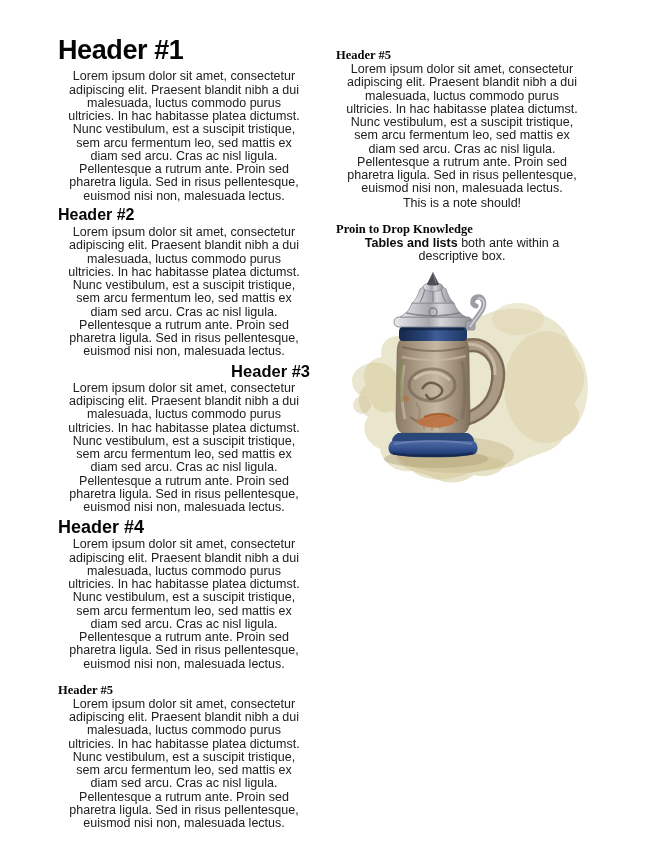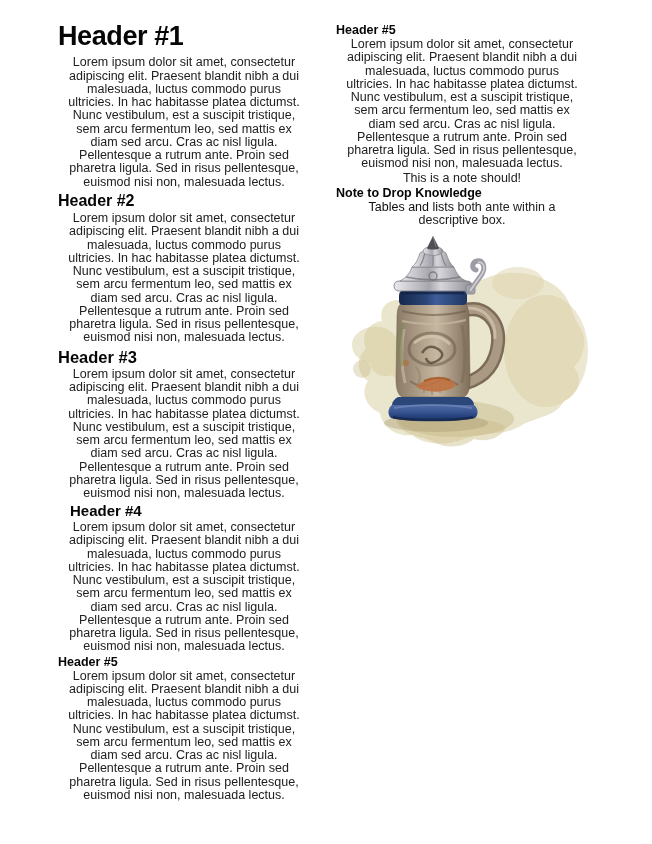--- a/index.html
+++ b/index.html
@@ -4,35 +4,35 @@
 <title>Document Page</title>
 <style>
   * { box-sizing: border-box; }
   html, body { margin: 0; padding: 0; }
   body {
     width: 652px; height: 844px;
     background: #ffffff;
     font-family: "Liberation Sans", "DejaVu Sans", sans-serif;
     overflow: hidden;
   }
-  .page { display: flex; gap: 26px; padding: 22px 0 0 58px; }
+  .page { display: flex; gap: 26px; padding: 36px 0 0 58px; }
   .col { width: 252px; flex: 0 0 252px; }
   h1, h2, h3, h4, .h5 {
     color: #060606; font-weight: 700; font-family: inherit;
   }
   h1 { font-size: 27px; line-height: 1.05; margin: 0 0 6px 0; letter-spacing: -0.4px; }
   h2 { font-size: 16px;  line-height: 1.08; margin: 3px 0 3px 0; }
-  h3 { font-size: 16.5px; line-height: 1.1; margin: 3px 0 2px 0; }
-  h4 { font-size: 15px; line-height: 1.12; margin: 3px 0 1px 12px; }
-  .h5 { font-size: 12.5px; line-height: 1.12; margin: 1px 0 1px 0; }
+  h3 { font-size: 16.5px; line-height: 1.1; margin: 3px 0 2px 0; text-align: right; }
+  h4 { font-size: 18px; line-height: 1.12; margin: 3px 0 1px 0; }
+  .h5 { font-size: 12.5px; line-height: 1.12; margin: 12px 0 1px 0; font-family: Liberation Serif, serif; }
   p.body {
     font-size: 12.5px; line-height: 1.06; margin: 0 0 1px 0;
     color: #202020; white-space: pre-line; text-align: center;
   }
-  p.body strong { font-weight: 400; color: #0e0e0e; }
+  p.body strong { font-weight: 700; color: #0e0e0e; }
   .illustration { display: block; margin: 4px 0 0 0; }
 </style>
 </head>
 <body>
 
 <div class="page">
 
   <div class="col">
     <h1>Header #1</h1>
     <p class="body">Lorem ipsum dolor sit amet, consectetur
@@ -103,21 +103,21 @@
 ultricies. In hac habitasse platea dictumst.
 Nunc vestibulum, est a suscipit tristique,
 sem arcu fermentum leo, sed mattis ex
 diam sed arcu. Cras ac nisl ligula.
 Pellentesque a rutrum ante. Proin sed
 pharetra ligula. Sed in risus pellentesque,
 euismod nisi non, malesuada lectus.</p>
 
     <p class="body">This is a note should!</p>
 
-    <div class="h5">Note to Drop Knowledge</div>
+    <div class="h5">Proin to Drop Knowledge</div>
     <p class="body"><strong>Tables and lists</strong><span> both ante within a
 descriptive box.</span></p>
 
     <svg class="illustration" width="252" height="222" viewBox="0 0 252 222" xmlns="http://www.w3.org/2000/svg">
       <defs>
         <linearGradient id="gPewter" x1="0" y1="0" x2="1" y2="0">
           <stop offset="0" stop-color="#e9e9ed"></stop>
             <stop offset="0.45" stop-color="#a7a6ae"></stop>
           <stop offset="0.6" stop-color="#d6d6da"></stop>
             <stop offset="1" stop-color="#8f8e96"></stop>

